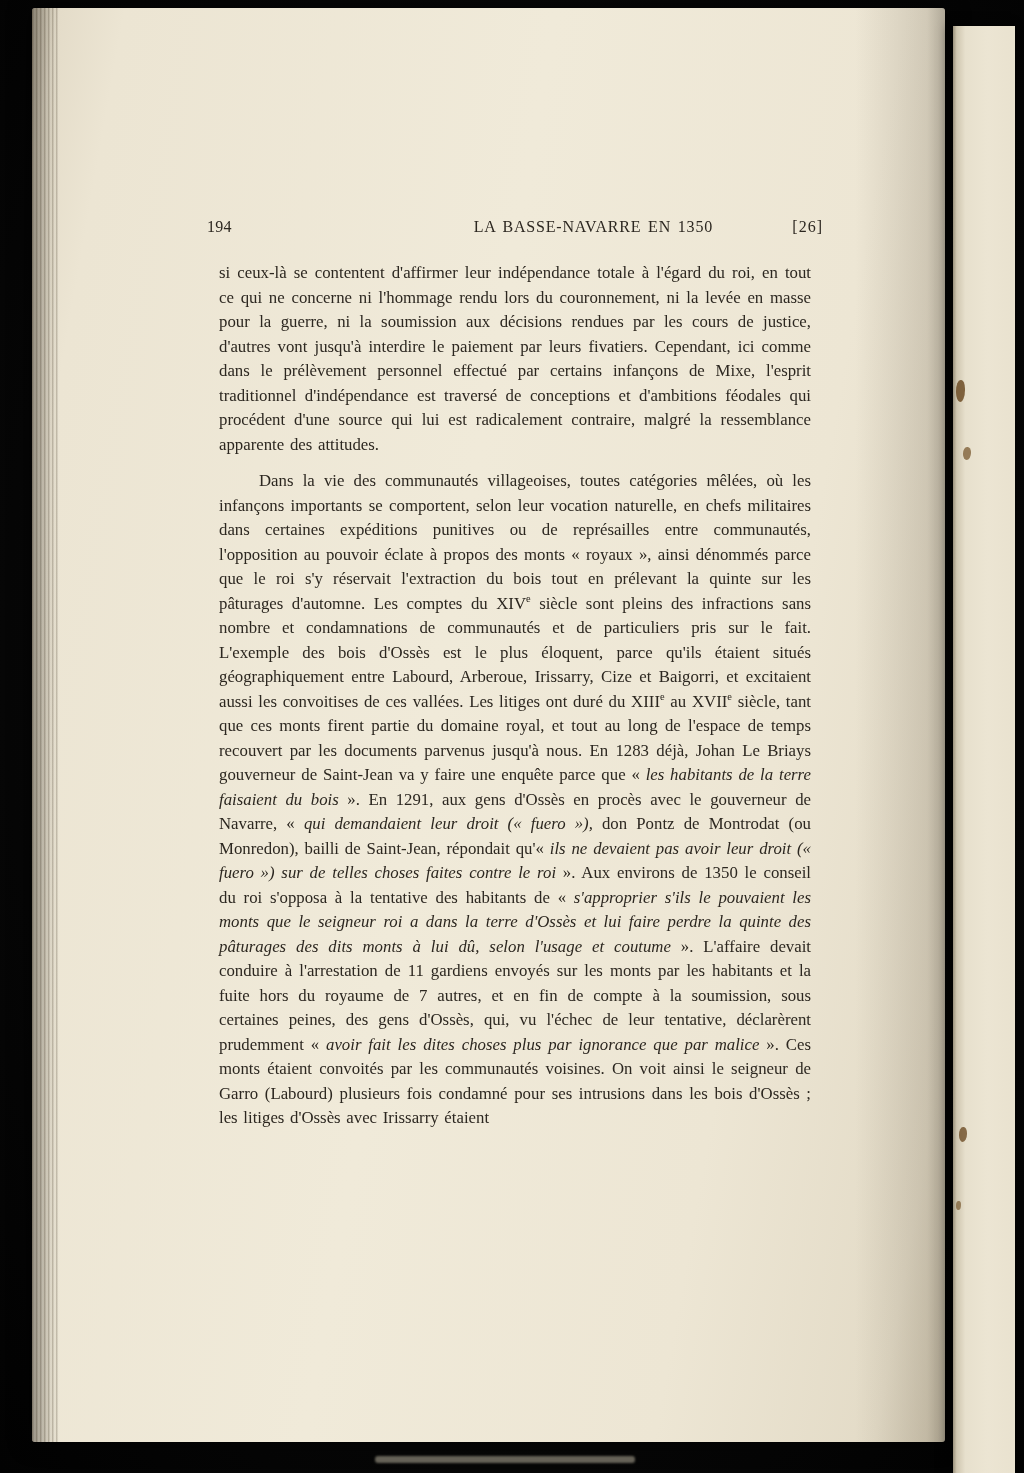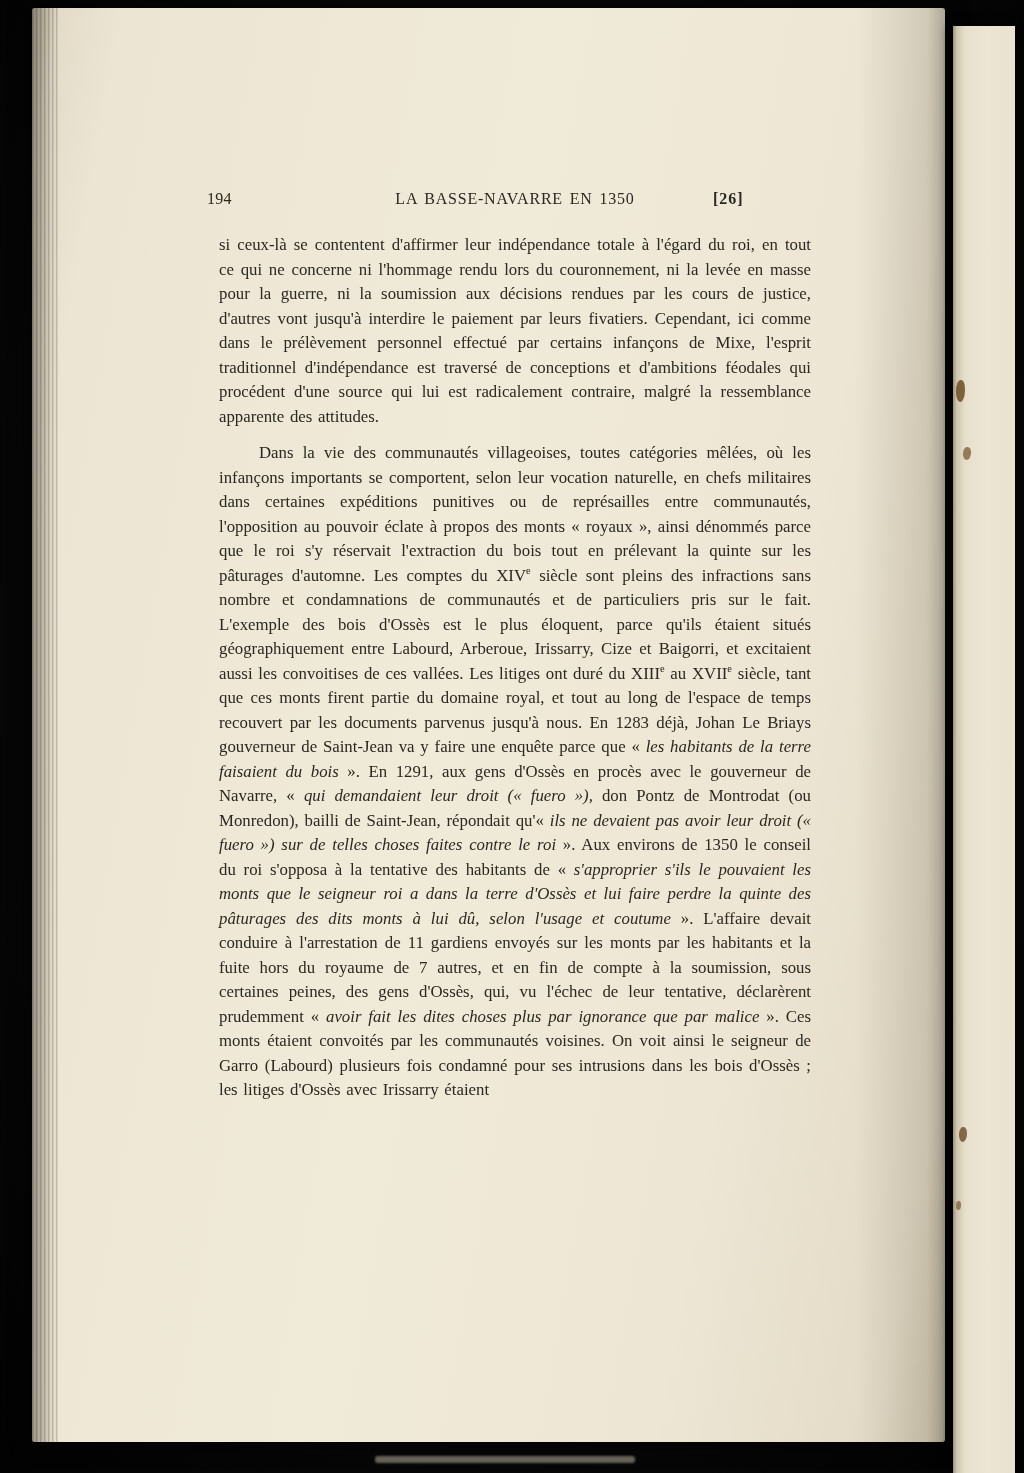--- a/index.html
+++ b/index.html
@@ -57,31 +57,31 @@
     padding: 182px 122px 0 175px;
     color: #2c2720;
   }
   .page-header {
     display: flex;
     align-items: baseline;
     font-size: 16px;
     margin-bottom: 25px;
     letter-spacing: 0.3px;
   }
-  .page-header .folio-left { width: 110px; }
+  .page-header .folio-left { width: 110px; margin-top: 28px; }
   .page-header .running-title {
     flex: 1;
-    text-align: center;
+    text-align: right;
     letter-spacing: 0.8px;
     word-spacing: 2px;
   }
   .page-header .folio-right {
     width: 110px;
+    text-align: right;
     letter-spacing: 1px;
-    font-weight: bold;
   }
 
   .text-body {
     font-size: 16.8px;
     line-height: 24.5px;
     text-align: justify;
     word-spacing: 1.5px;
   }
   .text-body p {
     margin: 12px;

